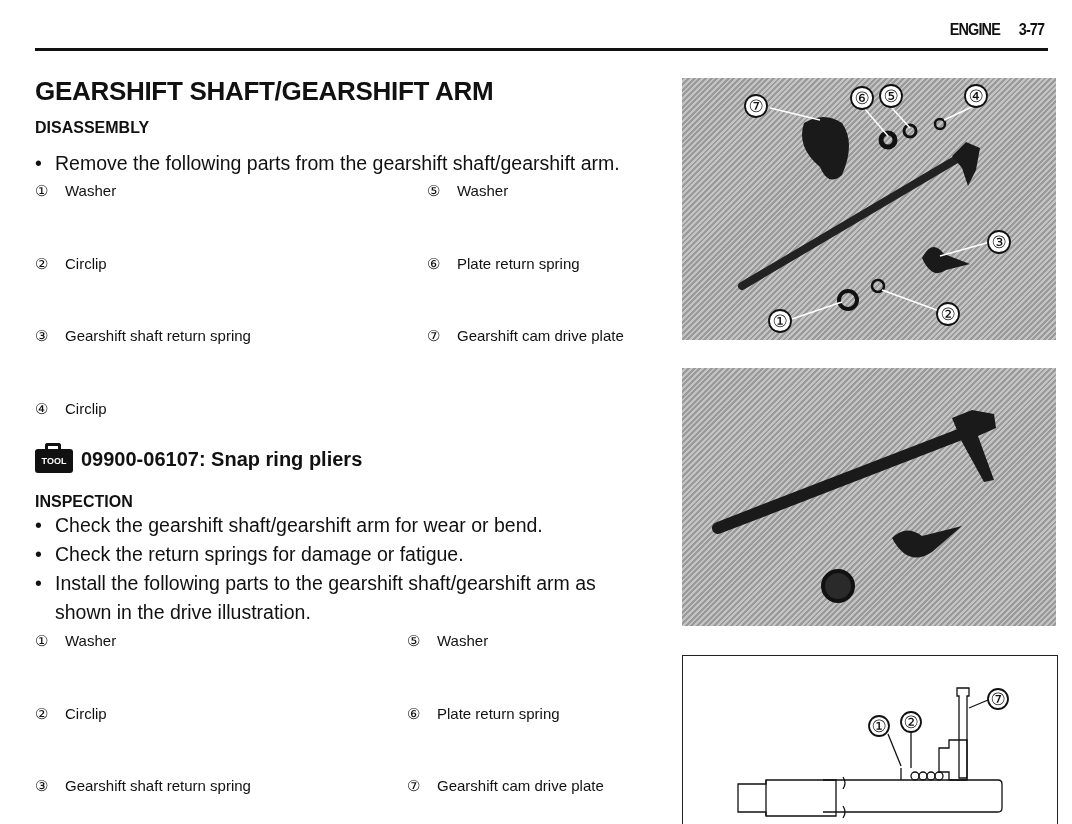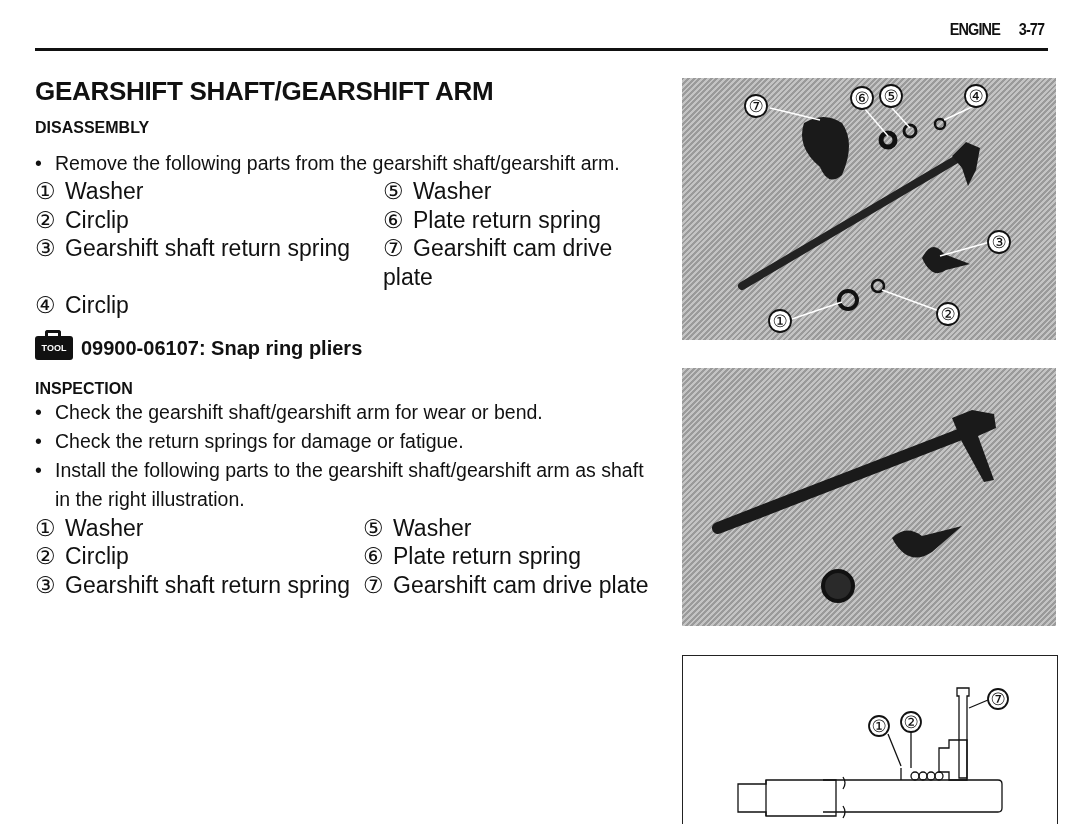--- a/index.html
+++ b/index.html
@@ -5,23 +5,23 @@
   html, body { margin:0; padding:0; background:#fff; }
   body { width:1072px; height:824px; position:relative; overflow:hidden; font-family:"Liberation Sans", sans-serif; color:#111; }
   .header { position:absolute; left:35px; right:24px; top:14px; height:34px; border-bottom:3px solid #111; }
   .header-text { position:absolute; right:4px; top:6px; font-family:"Liberation Sans", sans-serif; font-weight:bold; font-size:17px; letter-spacing:-1px; transform:scaleX(0.85); transform-origin:right; }
   .header-text span { margin-left:22px; }
   .left { position:absolute; left:35px; top:76px; width:620px; }
   h1 { margin:0; font-size:26px; font-weight:bold; letter-spacing:-0.3px; }
   h2 { margin:0; font-size:16px; font-weight:bold; }
   .bullet { font-size:19.5px; line-height:29px; padding-left:20px; text-indent:-20px; }
   .bullet .dot { display:inline-block; width:20px; text-indent:0; }
-  .parts { display:grid; grid-template-columns:348px 270px; font-size:23px; line-height:28.5px; }
+  .parts { display:grid; grid-template-columns:348px 270px; font-size:15px; line-height:28.5px;gap:44px; }
   .num { display:inline-block; width:30px; }
-  .tool { margin-top:12px; font-size:20px; font-weight:bold; display:flex; align-items:flex-end; }
+  .tool { margin-top:22px; font-size:20px; font-weight:bold; display:flex; align-items:center; }
   .tool-icon { width:38px; height:24px; background:#111; border-radius:3px; position:relative; margin-right:8px; color:#fff; font-size:9px; font-weight:bold; display:flex; align-items:center; justify-content:center; margin-top:4px; }
   .tool-icon::before { content:""; position:absolute; top:-6px; left:10px; width:16px; height:6px; border:3px solid #111; border-bottom:none; border-radius:3px 3px 0 0; box-sizing:border-box; }
   .photo { position:absolute; left:682px; width:374px; background:
       repeating-linear-gradient(135deg, #9a9a9a 0 2px, #c4c4c4 2px 4px); overflow:hidden; }
   .photo svg { width:100%; height:100%; display:block; }
   .callout { fill:#fff; stroke:#111; stroke-width:1.8; }
   .callout-t { font-family:"Liberation Sans", sans-serif; font-size:17px; text-anchor:middle; dominant-baseline:central; fill:#111; }
   .diagram { position:absolute; left:682px; top:655px; width:374px; height:180px; border:1.5px solid #222; background:#fff; }
 </style>
 </head>
@@ -50,21 +50,21 @@
   </div>
   <div class="tool">
     <span class="tool-icon">TOOL</span>
     <span>09900-06107: Snap ring pliers</span>
   </div>
 
   <h2 style="margin-top:20px">INSPECTION</h2>
   <div class="bullet"><span class="dot">•</span><span>Check the gearshift shaft/gearshift arm for wear or bend.</span></div>
   <div class="bullet"><span class="dot">•</span><span>Check the return springs for damage or fatigue.</span></div>
 
-  <div class="bullet"><span class="dot">•</span><span>Install the following parts to the gearshift shaft/gearshift arm as shaft in the right illustration.</span></div>
+  <div class="bullet"><span class="dot">•</span><span>Install the following parts to the gearshift shaft/gearshift arm as shown in the drive illustration.</span></div>
   <div class="parts" style="grid-template-columns:328px 290px">
     <div><span class="num">①</span><span>Washer</span></div>
     <div><span class="num">⑤</span><span>Washer</span></div>
     <div><span class="num">②</span><span>Circlip</span></div>
     <div><span class="num">⑥</span><span>Plate return spring</span></div>
     <div><span class="num">③</span><span>Gearshift shaft return spring</span></div>
     <div><span class="num">⑦</span><span>Gearshift cam drive plate</span></div>
   </div>
 </div>
 

